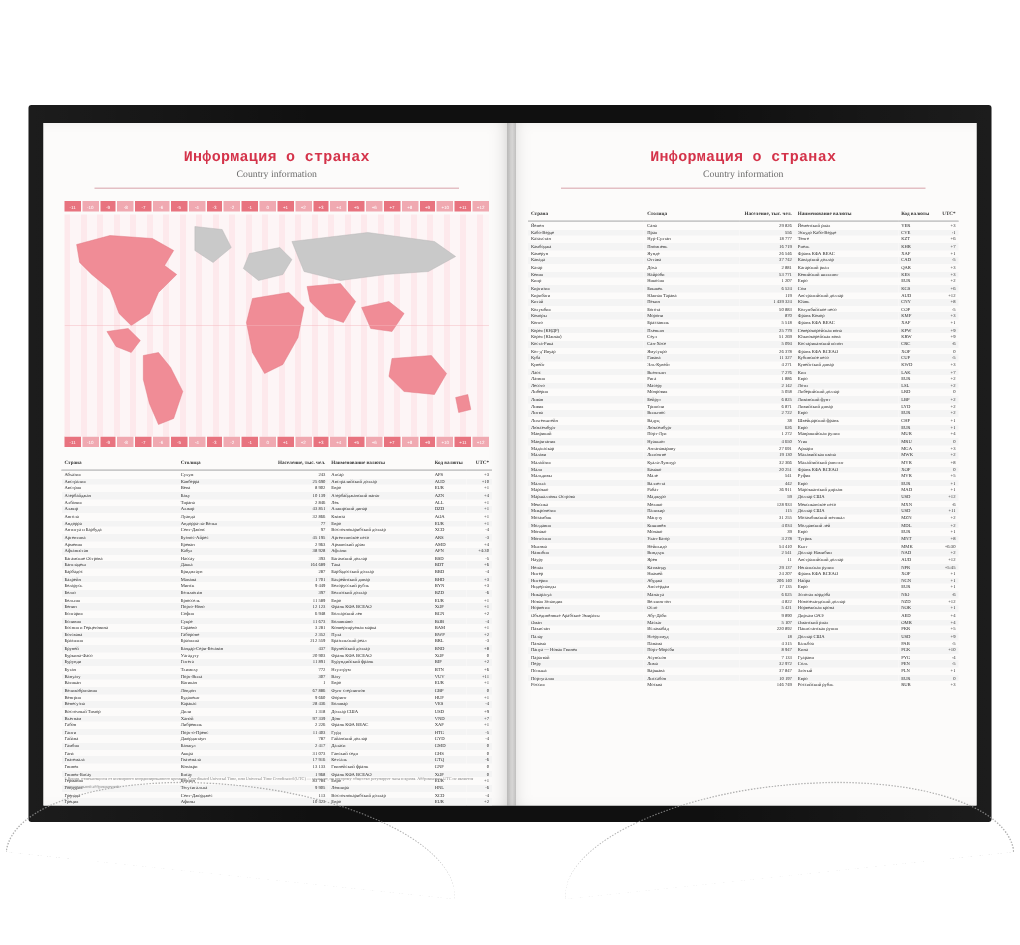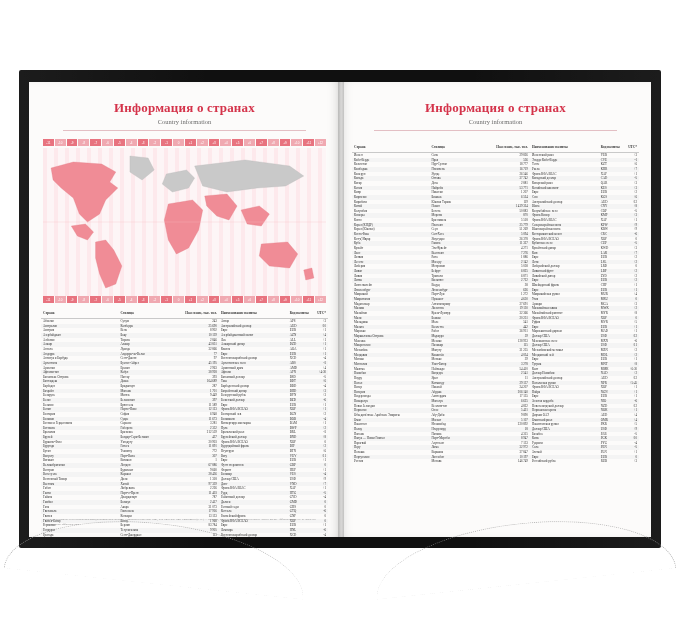--- a/index.html
+++ b/index.html
@@ -32,22 +32,22 @@
   .page-right{width:311px;box-shadow:inset 8px 0 14px -10px rgba(0,0,0,.35);}
   .gutter{
     position:absolute;left:309px;top:0;width:6px;height:455px;
     background:linear-gradient(90deg,rgba(0,0,0,.18),rgba(0,0,0,.05) 40%,rgba(0,0,0,.05) 60%,rgba(0,0,0,.18));
     pointer-events:none;
   }
 
   
   .hdr{text-align:center;margin-top:18px;}
   .hdr .ru{
-    color:#d4334a;font-size:13px;font-weight:bold;letter-spacing:.2px;
-    font-family:Liberation Serif, serif;
+    color:#d4334a;font-size:10px;font-weight:bold;letter-spacing:.2px;
+    font-family:Liberation Mono, monospace;
   }
   .hdr .en{
     color:#6b6b6b;font-size:6.5px;margin-top:2px;
     font-family:"Liberation Serif", serif;
   }
   .hdr .rule{
     width:78%;height:1px;background:#e3bfc4;margin:5px auto 0;
   }
 
   

